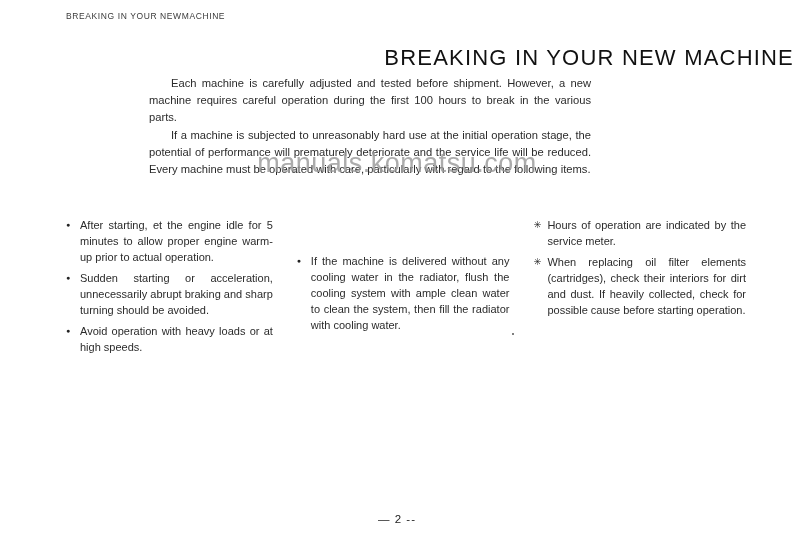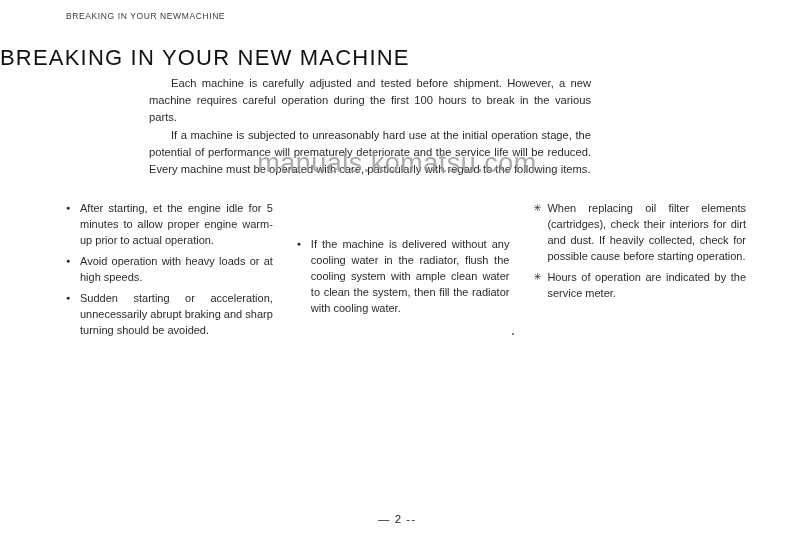--- a/index.html
+++ b/index.html
@@ -34,21 +34,21 @@
     font-family: "Liberation Sans", sans-serif;
     white-space: nowrap;
   }
 
   
   .page-title {
     position: absolute;
     left: 0;
     right: 0;
     top: 30px;
-    text-align: left;
+    text-align: right;
     font-size: 22px;
     letter-spacing: 1.2px;
     color: #111111;
     font-family: "Liberation Sans", sans-serif;
     font-weight: normal;
   }
 
   
   .intro {
     position: absolute;
@@ -78,21 +78,21 @@
     opacity: 0.82;
     letter-spacing: 0.5px;
     font-family: "Liberation Sans", sans-serif;
     pointer-events: none;
   }
 
   
   .columns {
     position: absolute;
     left: 66px;
-    top: 200px;
+    top: 217px;
     width: 680px;
     display: flex;
     flex-direction: row;
     justify-content: flex-start;
     gap: 14px;
   }
   .col {
     box-sizing: border-box;
   }
   .col-1 { width: 226px; padding-right: 10px; }
@@ -173,44 +173,44 @@
 
   <div class="columns">
 
     <div class="col col-1">
       <div class="bullet-item">
         <span class="bullet-mark dot"></span>
         <span class="bullet-text">After starting, et the engine idle for 5 minutes to allow proper engine warm-up prior to actual operation.</span>
       </div>
       <div class="bullet-item">
         <span class="bullet-mark dot"></span>
+        <span class="bullet-text">Sudden starting or acceleration, unnecessarily abrupt braking and sharp turning should be avoided.</span>
+      </div>
+      <div class="bullet-item">
+        <span class="bullet-mark dot"></span>
         <span class="bullet-text">Avoid operation with heavy loads or at high speeds.</span>
       </div>
-      <div class="bullet-item">
-        <span class="bullet-mark dot"></span>
-        <span class="bullet-text">Sudden starting or acceleration, unnecessarily abrupt braking and sharp turning should be avoided.</span>
-      </div>
     </div>
 
     <div class="col col-2">
       <div class="bullet-item">
         <span class="bullet-mark dot"></span>
         <span class="bullet-text">If the machine is delivered without any cooling water in the radiator, flush the cooling system with ample clean water to clean the system, then fill the radiator with cooling water.</span>
       </div>
     </div>
 
     <div class="col col-3">
+      <div class="bullet-item">
+        <span class="bullet-mark star"></span>
+        <span class="bullet-text">Hours of operation are indicated by the service meter.</span>
+      </div>
       <div class="bullet-item">
         <span class="bullet-mark star"></span>
         <span class="bullet-text">When replacing oil filter elements (cartridges), check their interiors for dirt and dust. If heavily collected, check for possible cause before starting operation.</span>
       </div>
-      <div class="bullet-item">
-        <span class="bullet-mark star"></span>
-        <span class="bullet-text">Hours of operation are indicated by the service meter.</span>
-      </div>
     </div>
 
   </div>
 
   <div class="speck"></div>
 
   <div class="page-number">— 2 --</div>
 
 </div>
 

